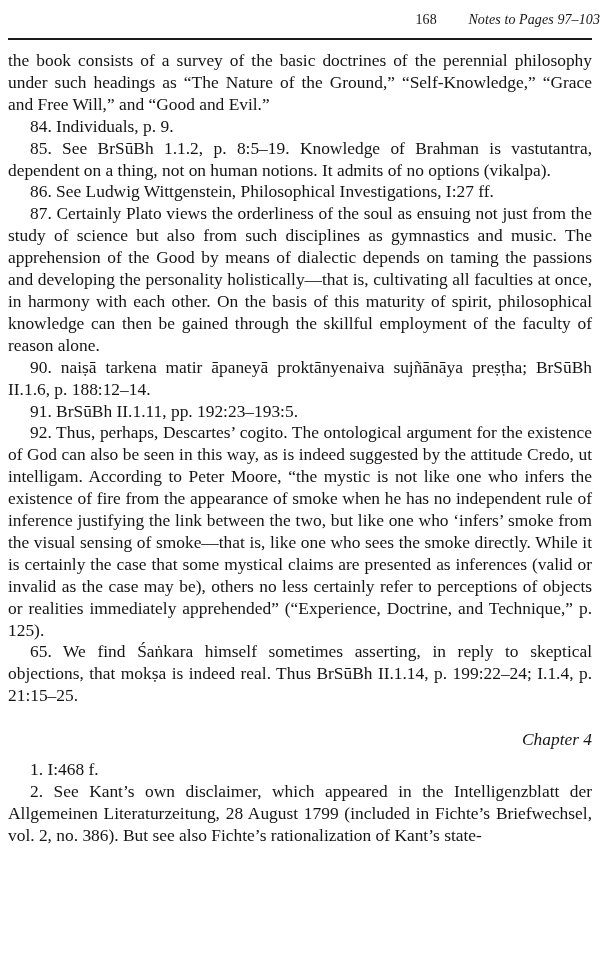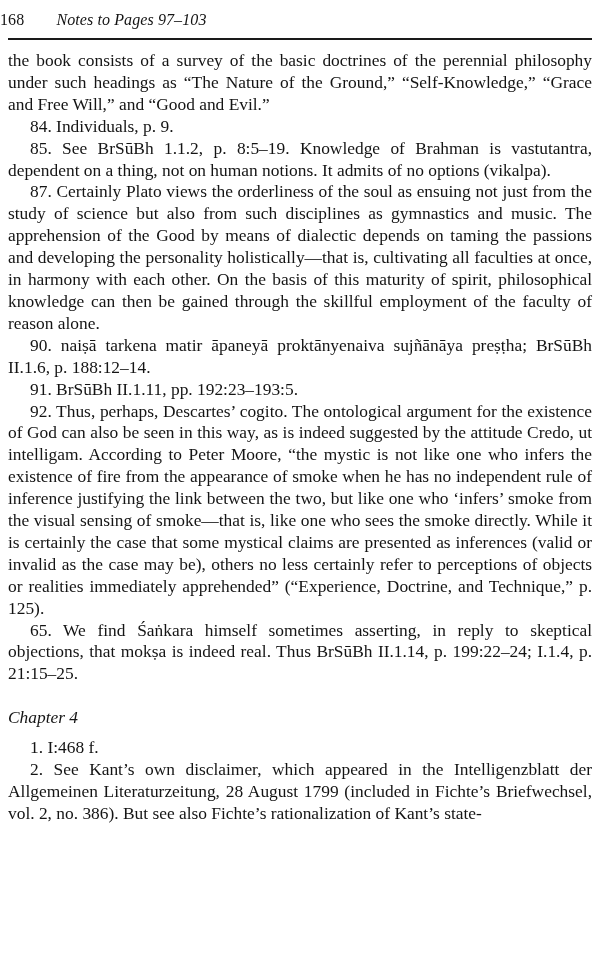--- a/index.html
+++ b/index.html
@@ -13,22 +13,22 @@
       overflow: hidden;
       position: relative;
       color: #141414;
       font-family: "Liberation Serif", "DejaVu Serif", serif;
     }
     .page-header {
       position: absolute;
       top: 6px;
       left: 0;
       width: 600px;
-      text-align: left;
-      font-size: 16px;
+      text-align: right;
+      font-size: 14px;
       line-height: 28px;
       letter-spacing: 0.1px;
     }
     .page-header .page-number {
       margin-right: 28px;
     }
     .page-header .running-title {
       font-style: italic;
     }
     .header-rule {
@@ -53,21 +53,21 @@
       margin: 0;
     }
     .note {
       text-indent: 22px;
     }
     .cont {
       text-indent: 0;
     }
     .it { }
     .chapter-heading {
-      text-align: left;
+      text-align: right;
       font-style: italic;
       margin: 22px 0 8px 0 !important;
       text-indent: 0;
     }
   </style>
 </head>
 <body>
 
 <div class="page-header">
   <span class="page-number">168</span>
@@ -76,20 +76,21 @@
 <div class="header-rule"></div>
 
 <div class="body-text">
 
   <p class="cont">the book consists of a survey of the basic doctrines of the perennial philosophy under such headings as “The Nature of the Ground,” “Self-Knowledge,” “Grace and Free Will,” and “Good and Evil.”</p>
 
   <p class="note"><span>84.</span> <span class="it">Individuals</span><span>, p. 9.</span></p>
 
   <p class="note"><span>85.</span> <span>See </span><span class="it">BrSūBh</span><span> 1.1.2, p. 8:5–19. Knowledge of Brahman is </span><span class="it">vastutan­tra</span><span>, dependent on a thing, not on human notions. It admits of no options </span><span class="it">(vikalpa)</span><span>.</span></p>
 
+  <p class="note"><span>86.</span> <span>See Ludwig Wittgenstein, </span><span class="it">Philosophical Investigations</span><span>, I:27 ff.</span></p>
 
   <p class="note"><span>87.</span> <span>Certainly Plato views the orderliness of the soul as ensuing not just from the study of science but also from such disciplines as gymnastics and music. The apprehension of the Good by means of dialectic depends on tam­ing the passions and developing the personality holistically—that is, cultivat­ing all faculties at once, in harmony with each other. On the basis of this maturity of spirit, philosophical knowledge can then be gained through the skillful employment of the faculty of reason alone.</span></p>
 
 
 
   <p class="note"><span>90.</span> <span class="it">naiṣā tarkena matir āpaneyā proktānyenaiva sujñānāya preṣṭha</span><span>; </span><span class="it">BrSūBh</span><span> II.1.6, p. 188:12–14.</span></p>
 
   <p class="note"><span>91.</span> <span class="it">BrSūBh</span><span> II.1.11, pp. 192:23–193:5.</span></p>
 
   <p class="note"><span>92.</span> <span>Thus, perhaps, Descartes’ </span><span class="it">cogito</span><span>. The ontological argument for the existence of God can also be seen in this way, as is indeed suggested by the atti­tude </span><span class="it">Credo, ut intelligam</span><span>. According to Peter Moore, “the mystic is not like one who infers the existence of fire from the appearance of smoke when he has no independent rule of inference justifying the link between the two, but like one who ‘infers’ smoke from the visual sensing of smoke—that is, like one who sees the smoke directly. While it is certainly the case that some mystical claims are presented as inferences (valid or invalid as the case may be), others no less certainly refer to perceptions of objects or realities immediately appre­hended” (“Experience, Doctrine, and Technique,” p. 125).</span></p>

